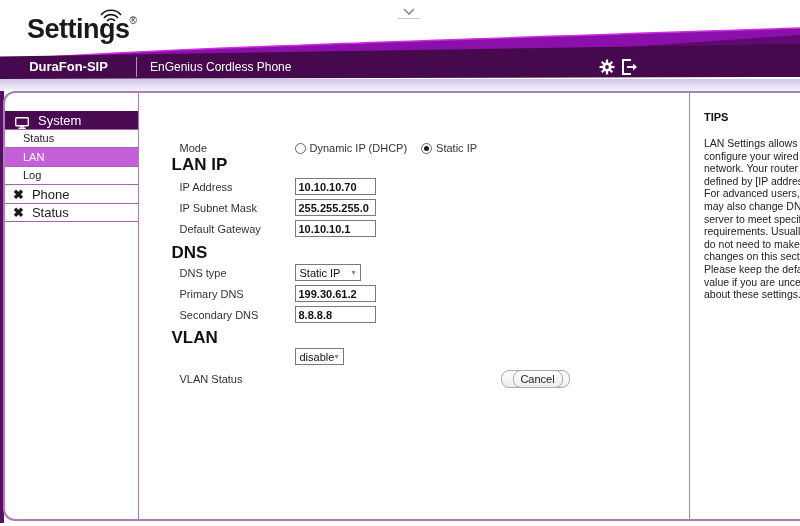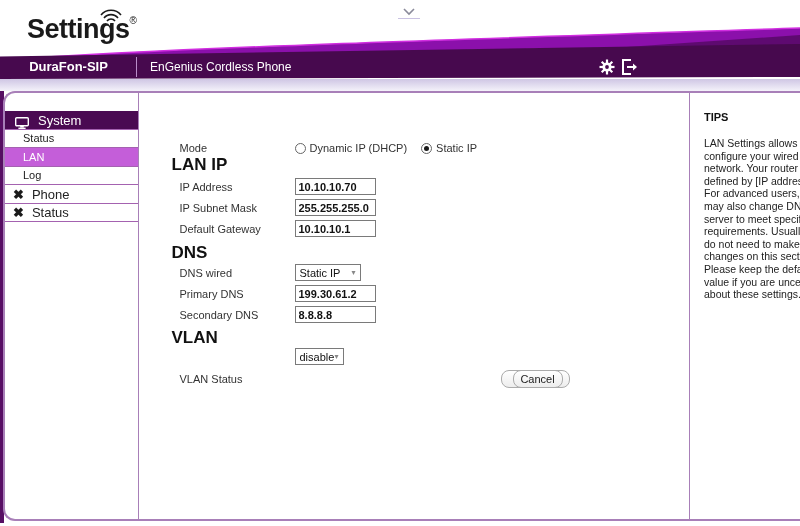--- a/index.html
+++ b/index.html
@@ -174,21 +174,21 @@
     <input class="fvalue-input" style="top: 85px; left: 154px;" value="10.10.10.70">
 
     <span class="flabel" style="top:109px; left:39px;">IP Subnet Mask</span>
     <input class="fvalue-input" style="top: 106px; left: 154px;" value="255.255.255.0">
 
     <span class="flabel" style="top:130px; left:39px;">Default Gateway</span>
     <input class="fvalue-input" style="top: 127px; left: 154px;" value="10.10.10.1">
 
     <span class="fsection" style="top:150px; left:31px;">DNS</span>
 
-    <span class="flabel" style="top:174px; left:39px;">DNS wired</span>
+    <span class="flabel" style="top:174px; left:39px;">DNS type</span>
     <div class="fselect" style="top:171px; left:154px; width:66px;">
       <span>Static IP</span>
       <span class="chev">▾</span>
     </div>
 
     <span class="flabel" style="top:195px; left:39px;">Primary DNS</span>
     <input class="fvalue-input" style="top: 192px; left: 154px;" value="199.30.61.2">
 
     <span class="flabel" style="top:216px; left:39px;">Secondary DNS</span>
     <input class="fvalue-input" style="top: 213px; left: 154px;" value="8.8.8.8">

